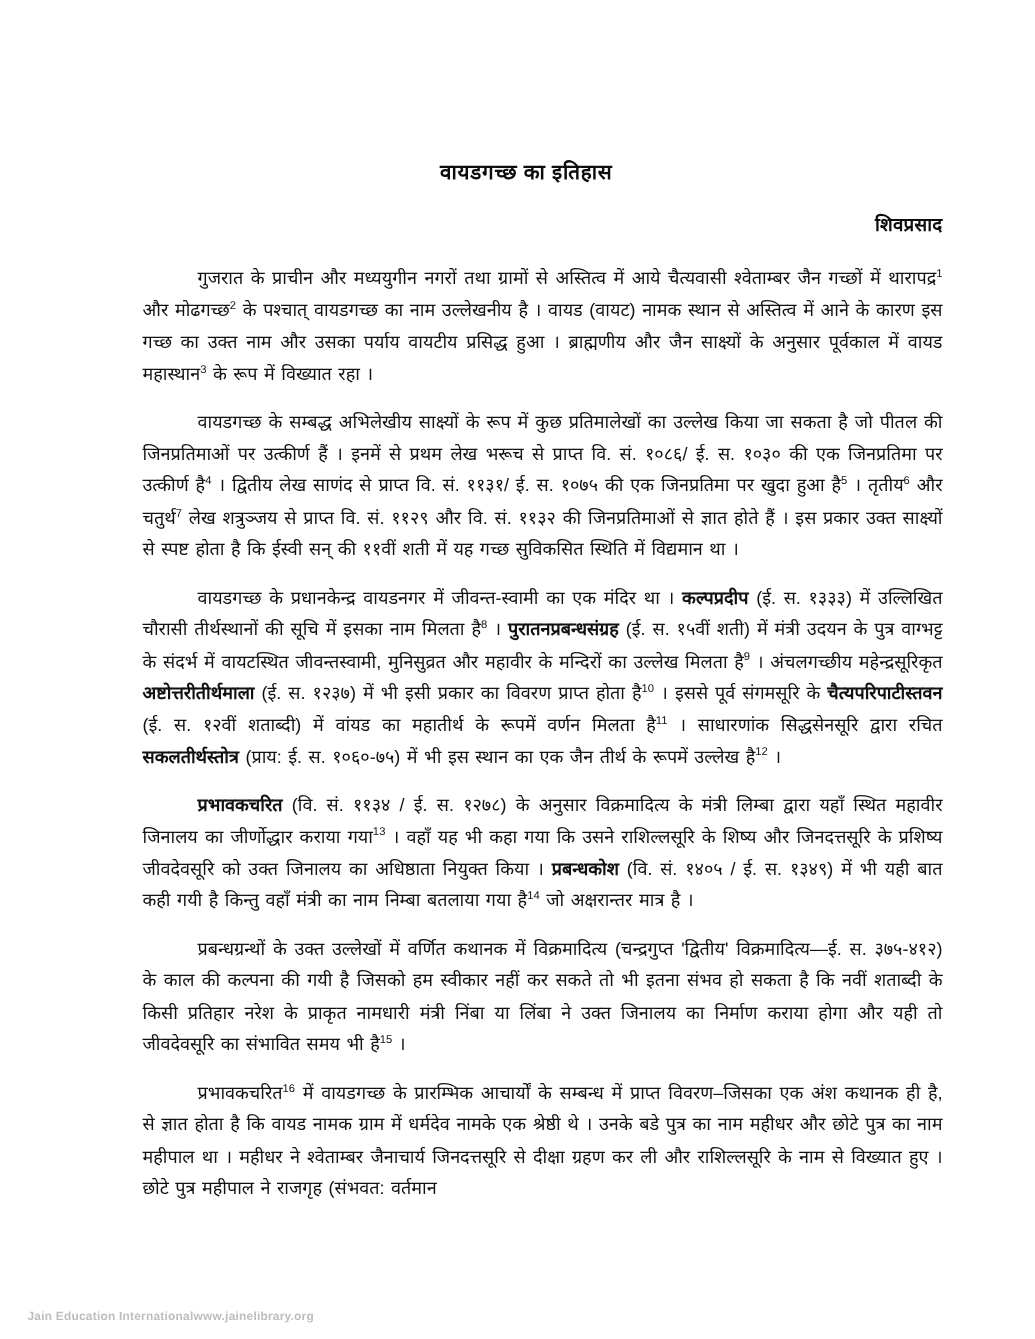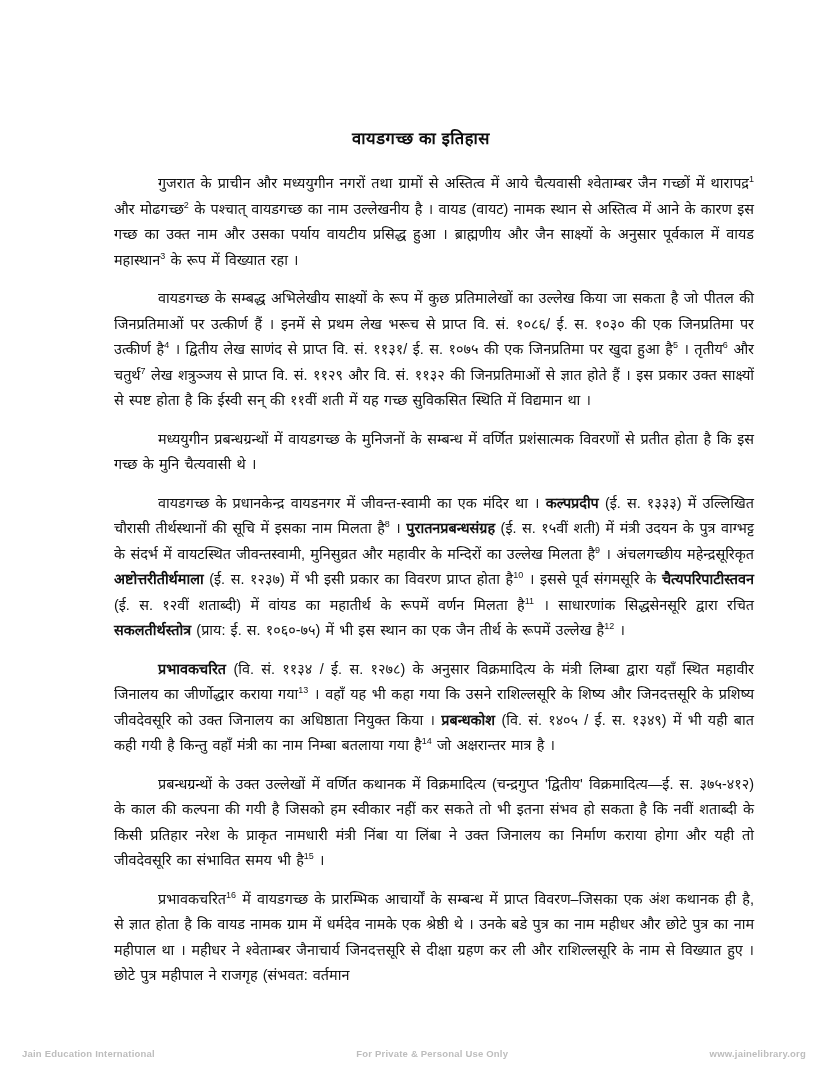--- a/index.html
+++ b/index.html
@@ -96,32 +96,31 @@
 </style>
 </head>
 <body>
 
 <div class="page">
 
   <div class="content">
 
     <h1 class="doc-title">वायडगच्छ का इतिहास</h1>
 
+    <div class="author">शिवप्रसाद</div>
 
     <div class="body-text" id="body-text">
         <p class="para"><span>गुजरात के प्राचीन और मध्ययुगीन नगरों तथा ग्रामों से अस्तित्व में आये चैत्यवासी श्वेताम्बर जैन गच्छों में थारापद्र</span><sup>1</sup><span> और मोढगच्छ</span><sup>2</sup><span> के पश्चात् वायडगच्छ का नाम उल्लेखनीय है । वायड (वायट) नामक स्थान से अस्तित्व में आने के कारण इस गच्छ का उक्त नाम और उसका पर्याय वायटीय प्रसिद्ध हुआ । ब्राह्मणीय और जैन साक्ष्यों के अनुसार पूर्वकाल में वायड महास्थान</span><sup>3</sup><span> के रूप में विख्यात रहा ।</span></p>
         <p class="para"><span>वायडगच्छ के सम्बद्ध अभिलेखीय साक्ष्यों के रूप में कुछ प्रतिमालेखों का उल्लेख किया जा सकता है जो पीतल की जिनप्रतिमाओं पर उत्कीर्ण हैं । इनमें से प्रथम लेख भरूच से प्राप्त वि. सं. १०८६/ ई. स. १०३० की एक जिनप्रतिमा पर उत्कीर्ण है</span><sup>4</sup><span> । द्वितीय लेख साणंद से प्राप्त वि. सं. ११३१/ ई. स. १०७५ की एक जिनप्रतिमा पर खुदा हुआ है</span><sup>5</sup><span> । तृतीय</span><sup>6</sup><span> और चतुर्थ</span><sup>7</sup><span> लेख शत्रुञ्जय से प्राप्त वि. सं. ११२९ और वि. सं. ११३२ की जिनप्रतिमाओं से ज्ञात होते हैं । इस प्रकार उक्त साक्ष्यों से स्पष्ट होता है कि ईस्वी सन् की ११वीं शती में यह गच्छ सुविकसित स्थिति में विद्यमान था ।</span></p>
-        <p class="para"><span>मध्ययुगीन प्रबन्धग्रन्थों में वायडगच्छ के मुनिजनों के सम्बन्ध में वर्णित प्रशंसात्मक विवरणों से प्रतीत होता है कि इस गच्छ के मुनि चैत्यवासी थे ।</span></p>
         <p class="para"><span>वायडगच्छ के प्रधानकेन्द्र वायडनगर में जीवन्त-स्वामी का एक मंदिर था । </span><b>कल्पप्रदीप</b><span> (ई. स. १३३३) में उल्लिखित चौरासी तीर्थस्थानों की सूचि में इसका नाम मिलता है</span><sup>8</sup><span> । </span><b>पुरातनप्रबन्धसंग्रह</b><span> (ई. स. १५वीं शती) में मंत्री उदयन के पुत्र वाग्भट्ट के संदर्भ में वायटस्थित जीवन्तस्वामी, मुनिसुव्रत और महावीर के मन्दिरों का उल्लेख मिलता है</span><sup>9</sup><span> । अंचलगच्छीय महेन्द्रसूरिकृत </span><b>अष्टोत्तरीतीर्थमाला</b><span> (ई. स. १२३७) में भी इसी प्रकार का विवरण प्राप्त होता है</span><sup>10</sup><span> । इससे पूर्व संगमसूरि के </span><b>चैत्यपरिपाटीस्तवन</b><span> (ई. स. १२वीं शताब्दी) में वांयड का महातीर्थ के रूपमें वर्णन मिलता है</span><sup>11</sup><span> । साधारणांक सिद्धसेनसूरि द्वारा रचित </span><b>सकलतीर्थस्तोत्र</b><span> (प्राय: ई. स. १०६०-७५) में भी इस स्थान का एक जैन तीर्थ के रूपमें उल्लेख है</span><sup>12</sup><span> ।</span></p>
         <p class="para"><b>प्रभावकचरित</b><span> (वि. सं. ११३४ / ई. स. १२७८) के अनुसार विक्रमादित्य के मंत्री लिम्बा द्वारा यहाँ स्थित महावीर जिनालय का जीर्णोद्धार कराया गया</span><sup>13</sup><span> । वहाँ यह भी कहा गया कि उसने राशिल्लसूरि के शिष्य और जिनदत्तसूरि के प्रशिष्य जीवदेवसूरि को उक्त जिनालय का अधिष्ठाता नियुक्त किया । </span><b>प्रबन्धकोश</b><span> (वि. सं. १४०५ / ई. स. १३४९) में भी यही बात कही गयी है किन्तु वहाँ मंत्री का नाम निम्बा बतलाया गया है</span><sup>14</sup><span> जो अक्षरान्तर मात्र है ।</span></p>
         <p class="para"><span>प्रबन्धग्रन्थों के उक्त उल्लेखों में वर्णित कथानक में विक्रमादित्य (चन्द्रगुप्त 'द्वितीय' विक्रमादित्य—ई. स. ३७५-४१२) के काल की कल्पना की गयी है जिसको हम स्वीकार नहीं कर सकते तो भी इतना संभव हो सकता है कि नवीं शताब्दी के किसी प्रतिहार नरेश के प्राकृत नामधारी मंत्री निंबा या लिंबा ने उक्त जिनालय का निर्माण कराया होगा और यही तो जीवदेवसूरि का संभावित समय भी है</span><sup>15</sup><span> ।</span></p>
         <p class="para"><span>प्रभावकचरित</span><sup>16</sup><span> में वायडगच्छ के प्रारम्भिक आचार्यों के सम्बन्ध में प्राप्त विवरण–जिसका एक अंश कथानक ही है, से ज्ञात होता है कि वायड नामक ग्राम में धर्मदेव नामके एक श्रेष्ठी थे । उनके बडे पुत्र का नाम महीधर और छोटे पुत्र का नाम महीपाल था । महीधर ने श्वेताम्बर जैनाचार्य जिनदत्तसूरि से दीक्षा ग्रहण कर ली और राशिल्लसूरि के नाम से विख्यात हुए । छोटे पुत्र महीपाल ने राजगृह (संभवत: वर्तमान</span></p>
       </div>
 
   </div>
 
   <div class="footer">
     <div class="footer-left">Jain Education International</div>
-    <div class="footer-center">For Private &amp; Personal Use Only</div>
     <div class="footer-right">www.jainelibrary.org</div>
   </div>
 
 </div>
 
 </body></html>

